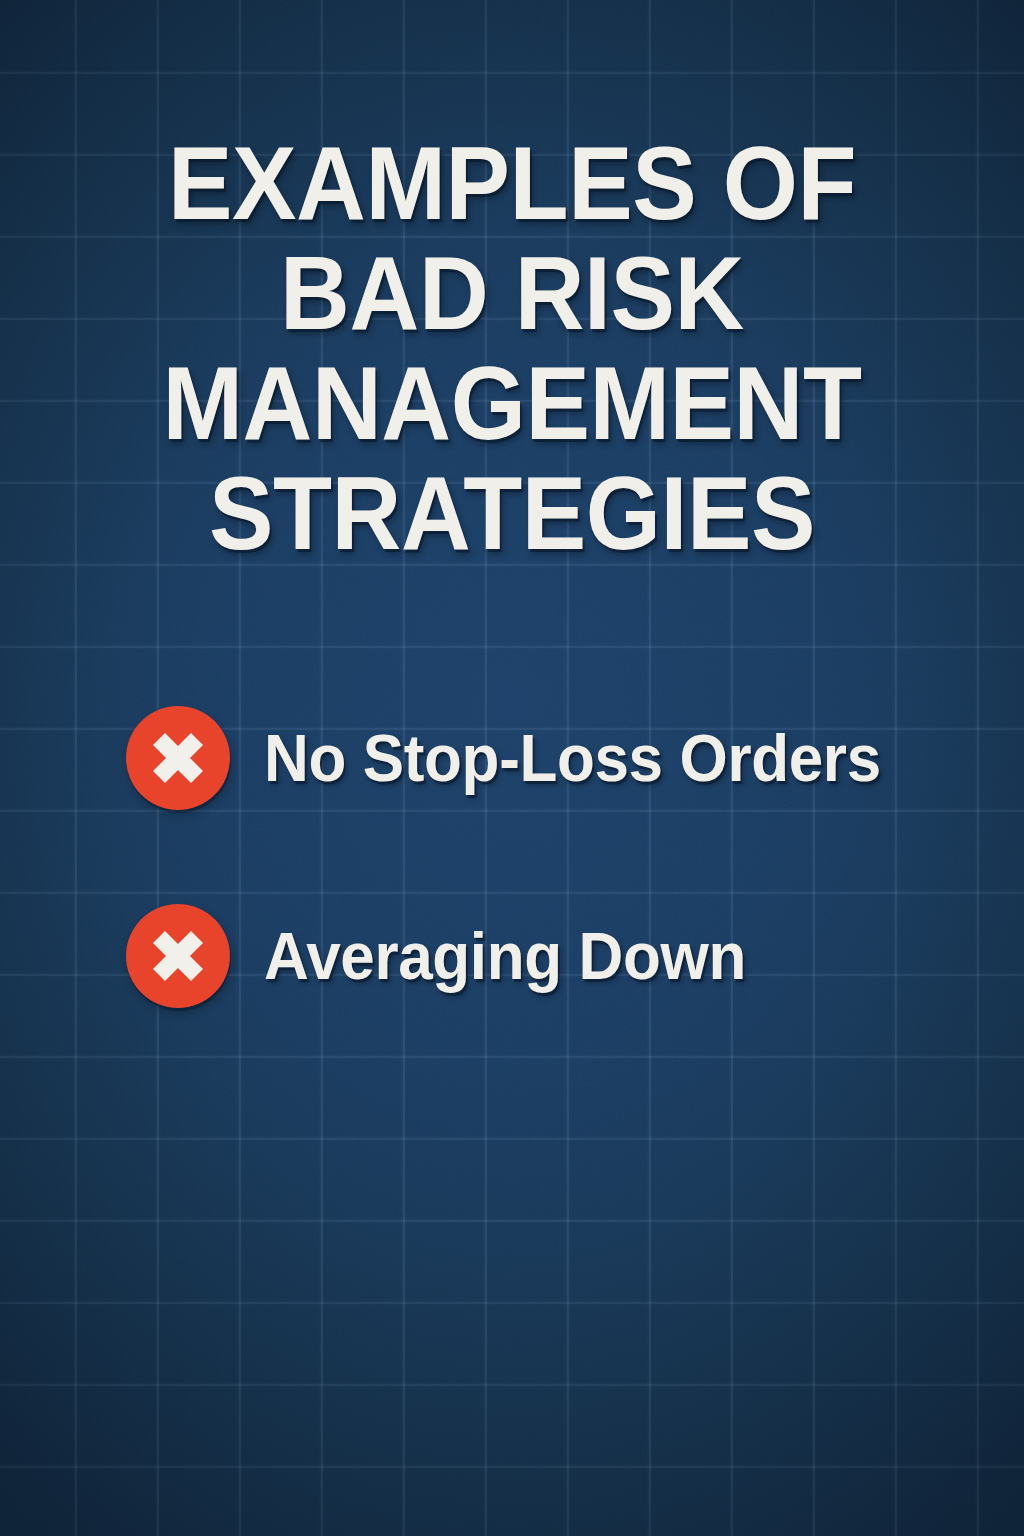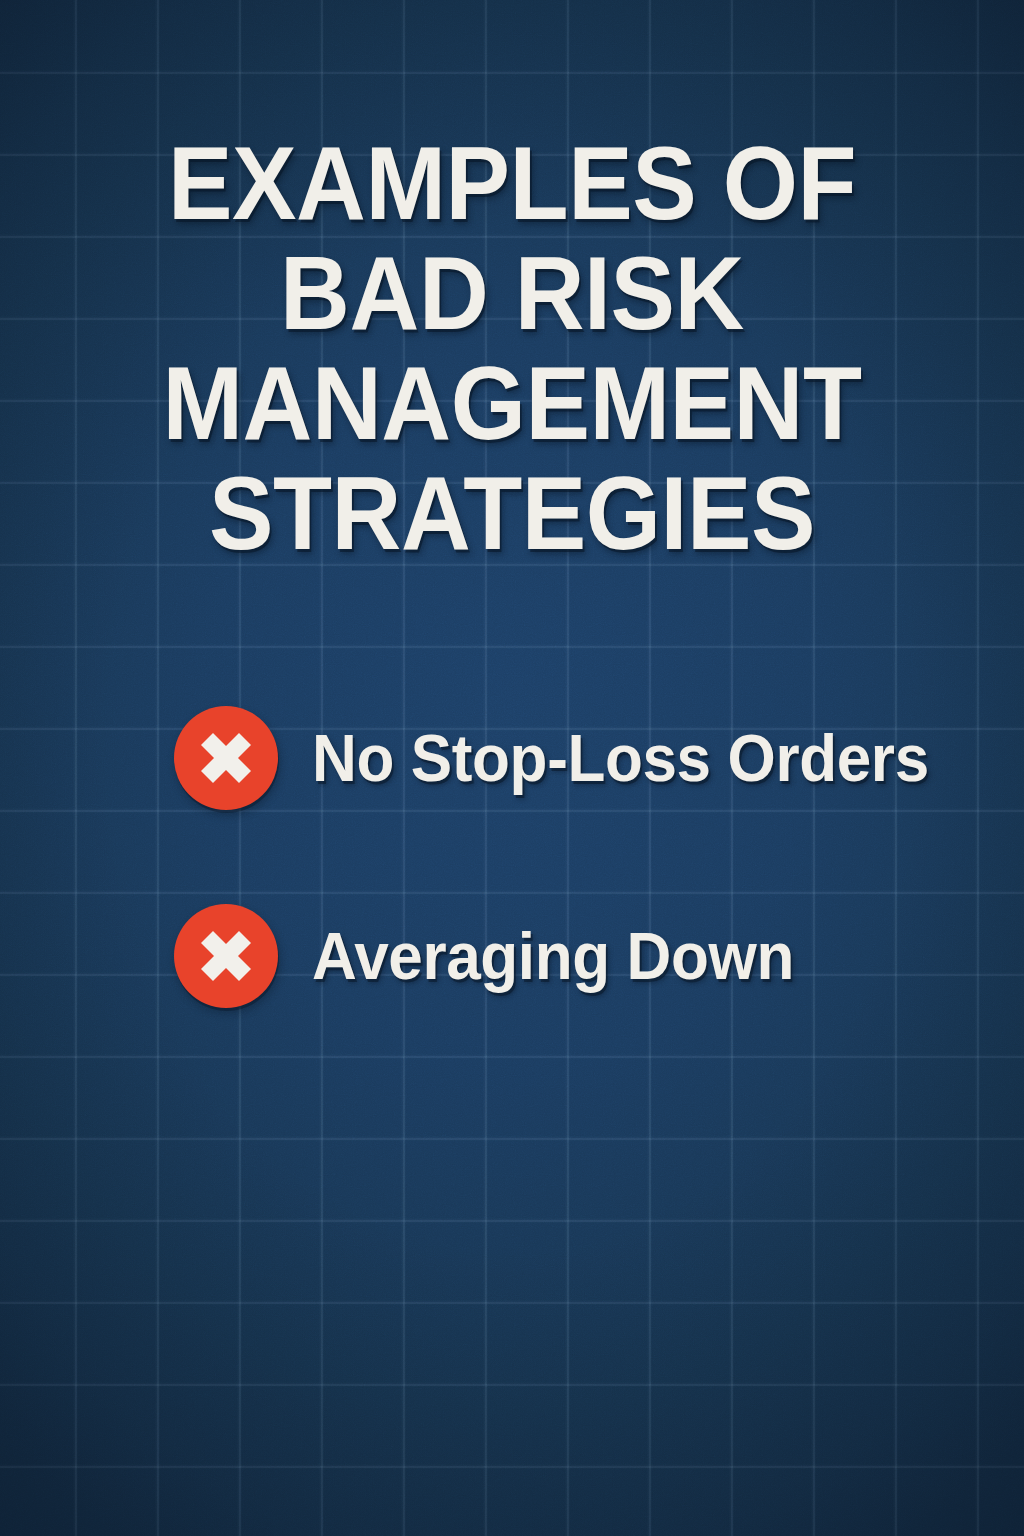--- a/index.html
+++ b/index.html
@@ -105,21 +105,20 @@
     text-shadow:
       2px 3px 0 rgba(8,22,38,0.55),
       3px 5px 7px rgba(5,15,28,0.40);
   }
 
   .list {
     position: absolute;
     left: 0;
     right: 0;
     top: 690px;
-    padding-left: 48px;
   }
 
   .list-item {
     display: flex;
     align-items: center;
     height: 136px;
     margin-bottom: 62px;
     padding-left: 126px;
     box-sizing: border-box;
   }

